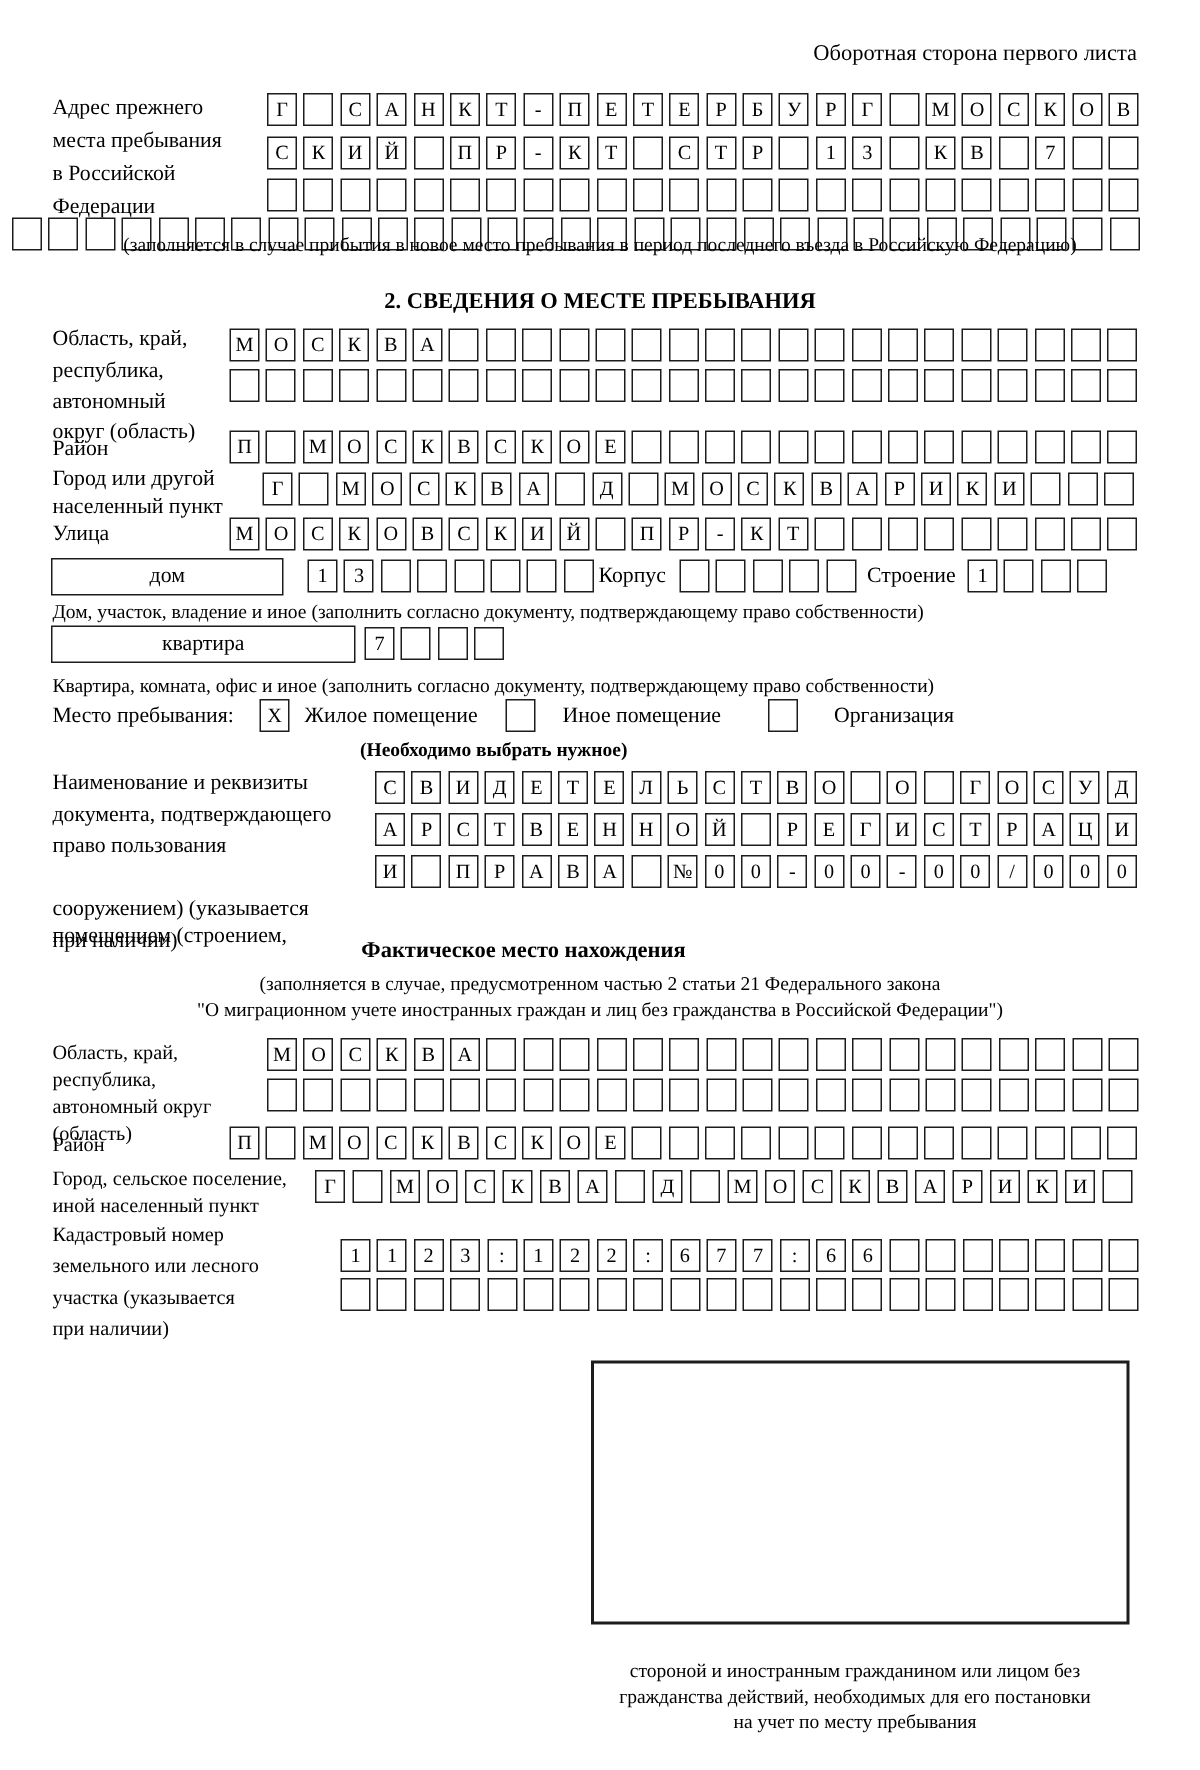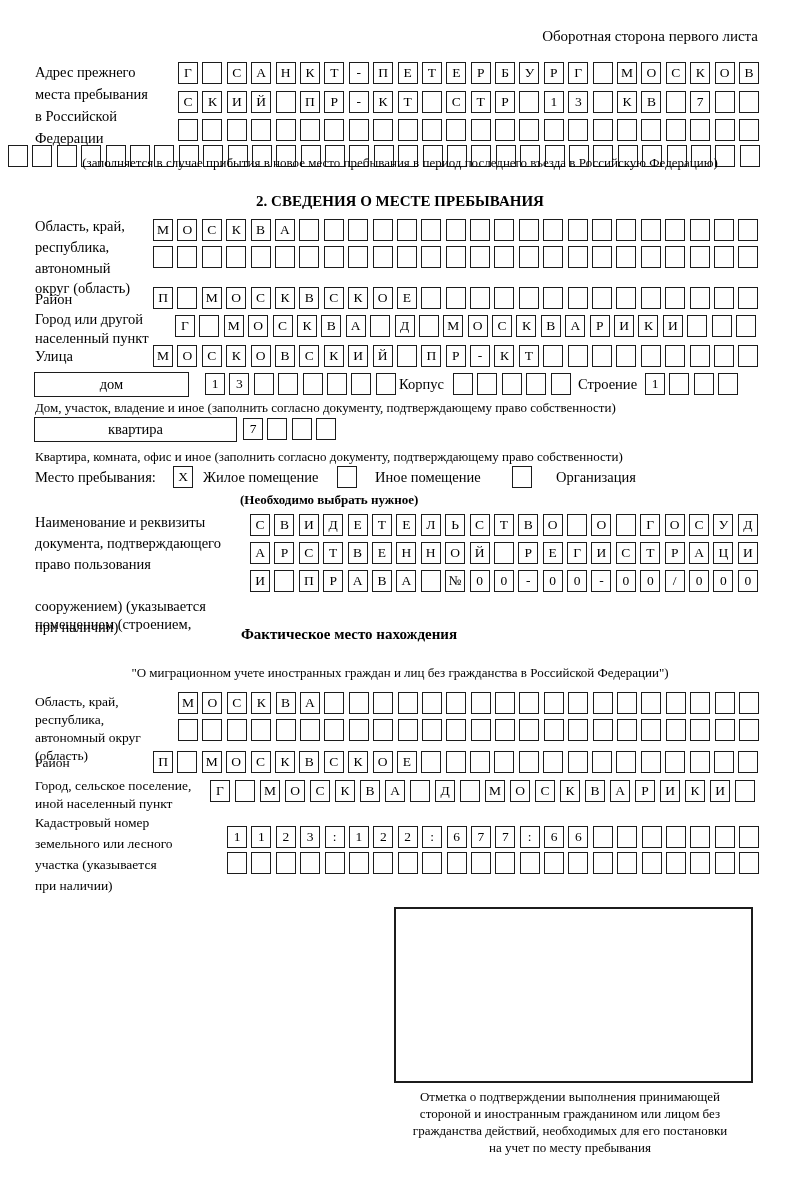--- a/index.html
+++ b/index.html
@@ -416,20 +416,21 @@
       <span class="cbox">-</span>
       <span class="cbox">0</span>
       <span class="cbox">0</span>
       <span class="cbox">/</span>
       <span class="cbox">0</span>
       <span class="cbox">0</span>
       <span class="cbox">0</span>
     </div>
 
   <div class="abs ctr bold" style="left:0;top:626px;width:698px;font-size:15px;">Фактическое место нахождения</div>
+  <div class="abs note ctr" style="left:0;top:648px;width:800px;">(заполняется в случае, предусмотренном частью 2 статьи 21 Федерального закона</div>
   <div class="abs note ctr" style="left:0;top:665px;width:800px;">"О миграционном учете иностранных граждан и лиц без гражданства в Российской Федерации")</div>
 
   <div class="abs lbl-sm" style="left:35px;top:694px;">Область, край,</div>
   <div class="abs lbl-sm" style="left:35px;top:712px;">республика,</div>
   <div class="abs lbl-sm" style="left:35px;top:730px;">автономный округ</div>
   <div class="abs lbl-sm" style="left:35px;top:748px;">(область)</div>
   <div class="abs boxrow" style="left:178px;top:692px;">
       <span class="cbox">М</span>
       <span class="cbox">О</span>
       <span class="cbox">С</span>
@@ -585,18 +586,17 @@
       <span class="cbox"></span>
       <span class="cbox"></span>
       <span class="cbox"></span>
       <span class="cbox"></span>
       <span class="cbox"></span>
       <span class="cbox"></span>
       <span class="cbox"></span>
     </div>
 
   <div class="abs bigbox" style="left:394px;top:907px;width:359px;height:176px;"></div>
-  <div class="abs note ctr" style="left:375px;top:1089px;width:390px;white-space:normal;">Отметка о подтверждении выполнения принимающей</div>
   <div class="abs note ctr" style="left:375px;top:1106px;width:390px;white-space:normal;">стороной и иностранным гражданином или лицом без</div>
   <div class="abs note ctr" style="left:375px;top:1123px;width:390px;white-space:normal;">гражданства действий, необходимых для его постановки</div>
   <div class="abs note ctr" style="left:375px;top:1140px;width:390px;white-space:normal;">на учет по месту пребывания</div>
 
 </div>
 
 </body></html>

